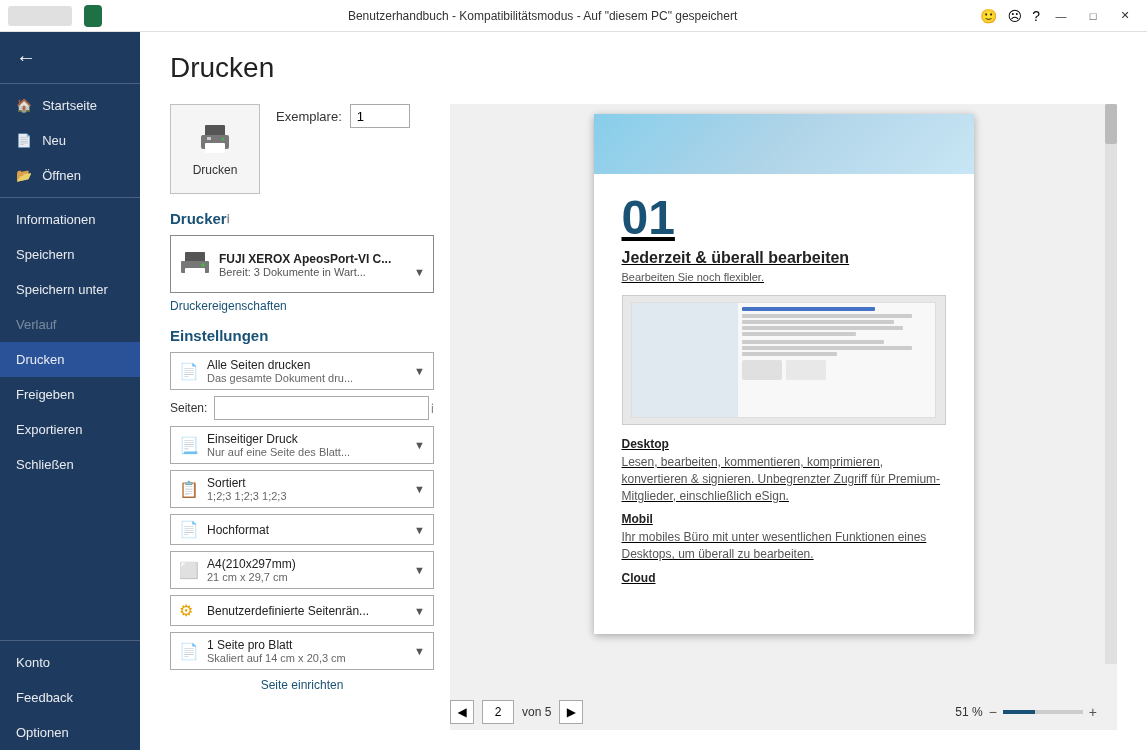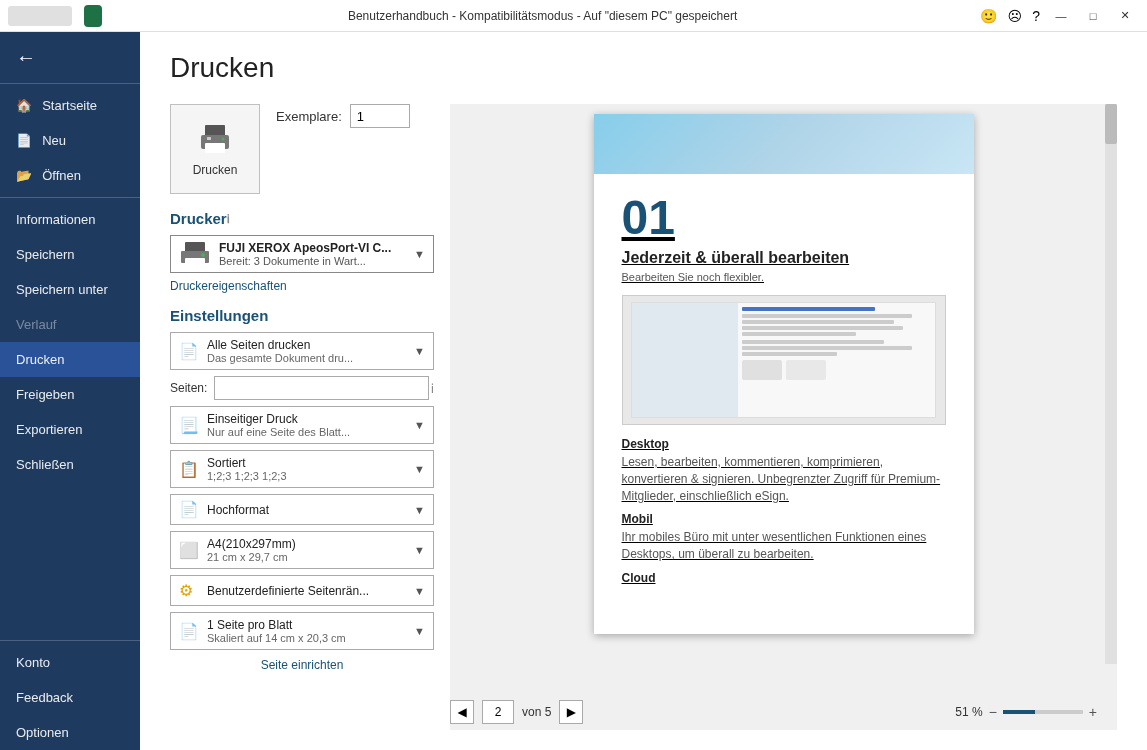--- a/index.html
+++ b/index.html
@@ -152,26 +152,26 @@
       font-size: 15px;
       font-weight: 600;
       color: #1a5276;
       margin-bottom: 8px;
       display: flex;
       align-items: center;
     }
     .printer-select {
       width: 100%;
       border: 1px solid #888;
-      padding: 4px 8px;
+      padding: 14px 8px;
       background: #fff;
       cursor: pointer;
       margin-bottom: 6px;
       display: flex;
-      align-items: center;
+      align-items: flex-end;
       gap: 8px;
       position: relative;
     }
     .printer-name { font-size: 12px; font-weight: 600; color: #222; }
     .printer-status { font-size: 11px; color: #555; }
     .printer-arrow {
       margin-left: auto;
       font-size: 11px;
       color: #555;
     }

